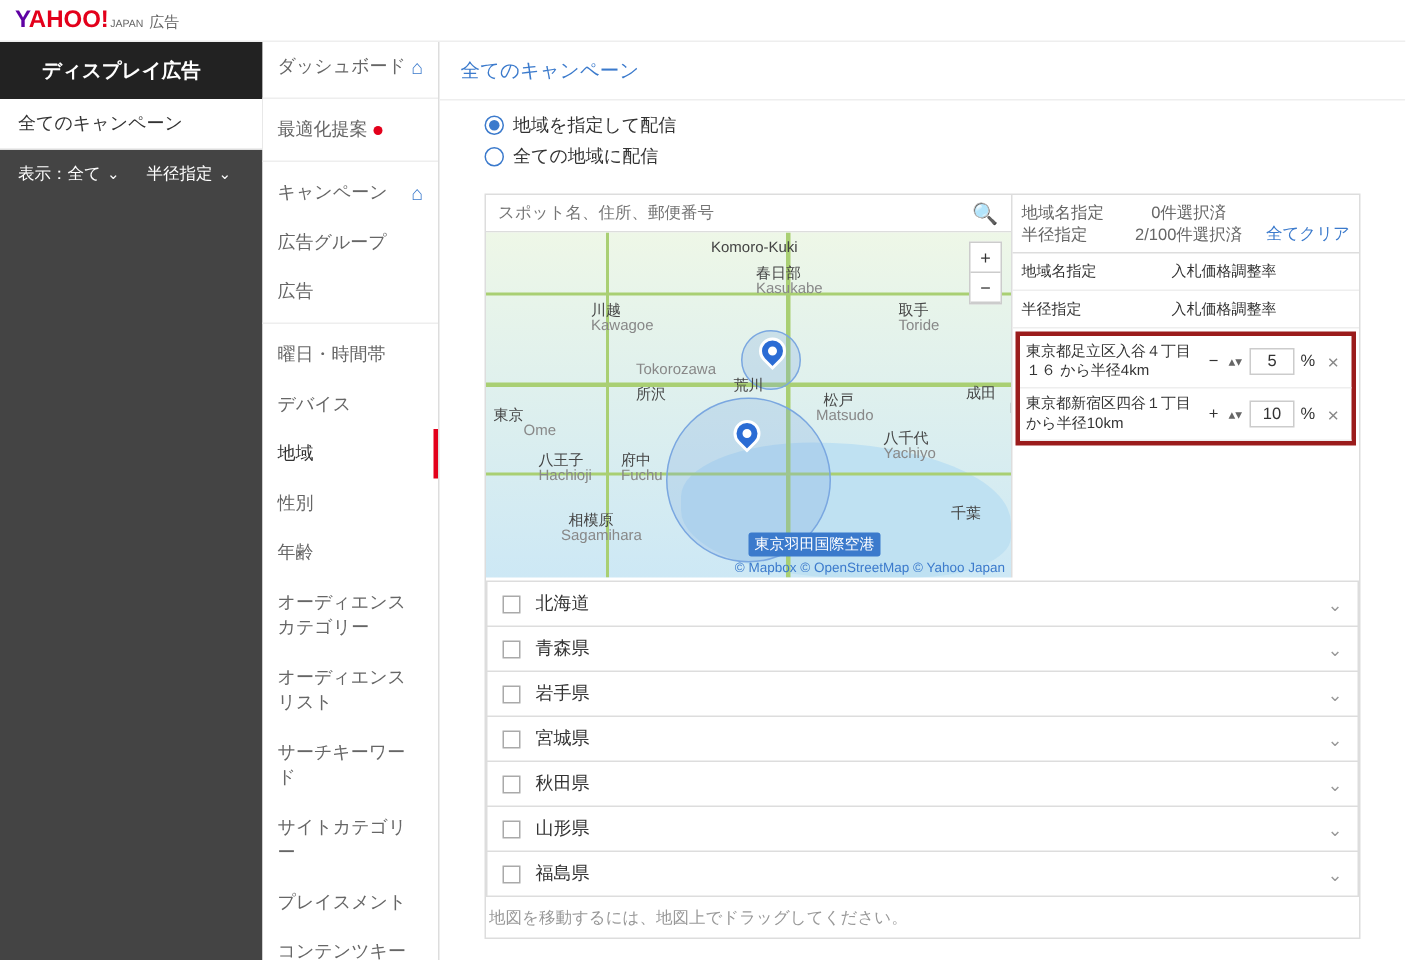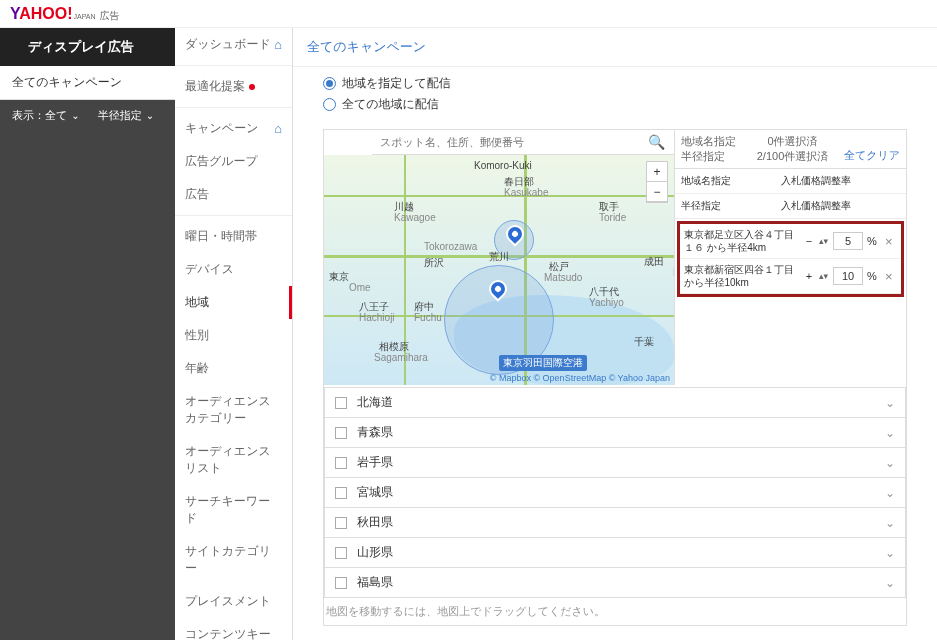--- a/index.html
+++ b/index.html
@@ -28,21 +28,21 @@
 .info { padding: 6px 14px; color: #666; font-size: 11px; display: flex; align-items: center; gap: 12px; border-bottom: 1px solid #eee; }
 .info .dot { width: 9px; height: 9px; background: #6cbb3c; border-radius: 50%; display: inline-block; margin-right: 4px; }
 .info .link { color: #3b7acc; }
 .radios { padding: 6px 30px; }
 .radio { display: flex; align-items: center; gap: 6px; padding: 2px 0; font-size: 12px; }
 .radio-i { width: 13px; height: 13px; border: 1px solid #3b7acc; border-radius: 50%; display: inline-flex; align-items: center; justify-content: center; }
 .radio-i.on::after { content: ""; width: 7px; height: 7px; background: #3b7acc; border-radius: 50%; }
 .mapwrap { margin: 8px 30px; border: 1px solid #ddd; display: flex; flex-direction: column; }
 .maprow { display: flex; }
 .mapcol { flex: 1; position: relative; }
-.search { display: flex; align-items: center; border-bottom: 1px solid #ddd; padding: 4px 8px; margin-left: 48px; }
+.search { display: flex; align-items: center; border-bottom: 1px solid #ddd; padding: 4px 8px; }
 .search input { flex: 1; border: none; outline: none; font-size: 11px; color: #999; }
 .search .mag { color: #3b7acc; font-size: 14px; }
 .mapimg { height: 230px; background: linear-gradient(180deg, #eef7e7 0%, #cde8f5 100%); position: relative; overflow: hidden; }
 .mapimg .road { position: absolute; background: #a9cf73; }
 .mapimg .label { position: absolute; font-size: 10px; color: #444; white-space: nowrap; }
 .mapimg .labelG { color: #888; }
 .pin { position: absolute; width: 18px; height: 18px; background: #2b6cd4; border-radius: 50% 50% 50% 0; transform: rotate(-45deg); border: 2px solid #fff; }
 .pin::after { content: ""; position: absolute; top: 4px; left: 4px; width: 6px; height: 6px; background: #fff; border-radius: 50%; }
 .circle { position: absolute; border: 1px solid #7aa7e0; background: rgba(122,167,224,.25); border-radius: 50%; }
 .zoom { position: absolute; top: 6px; right: 6px; width: 22px; background: #fff; border: 1px solid #ccc; }

